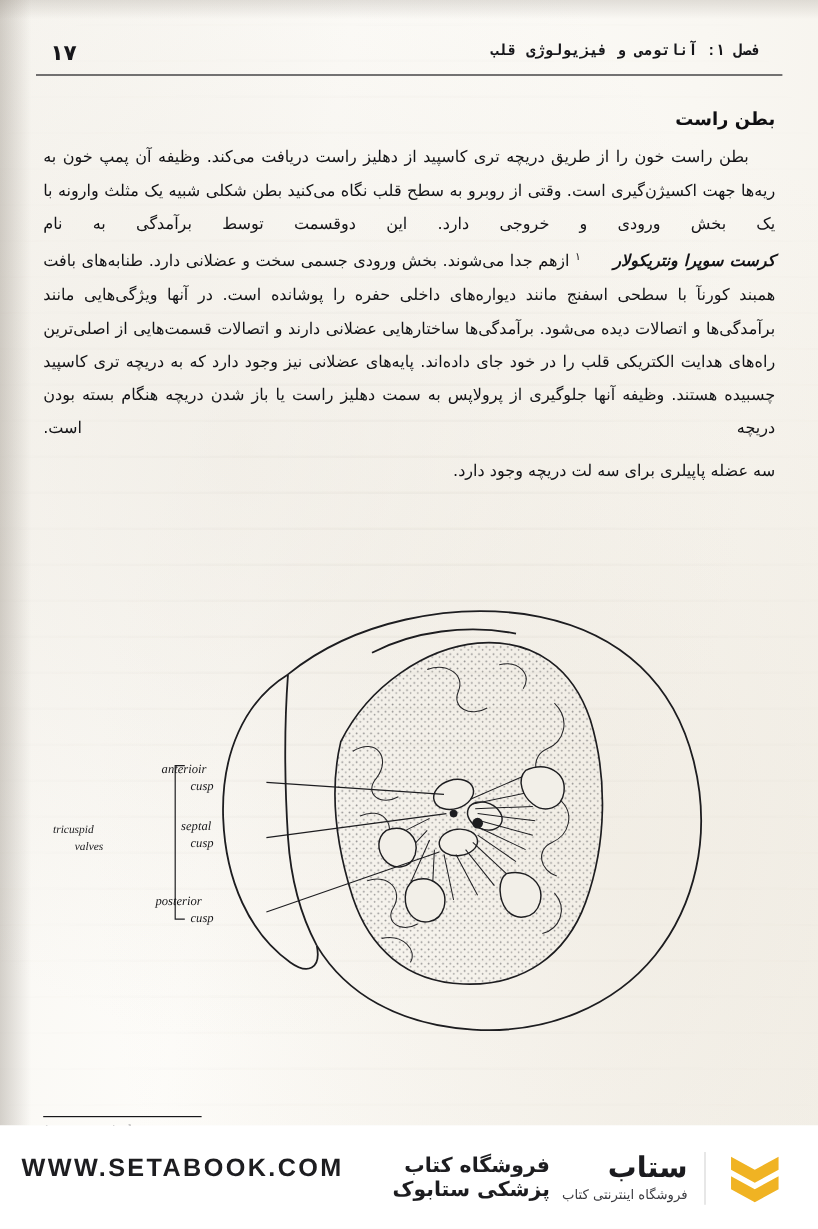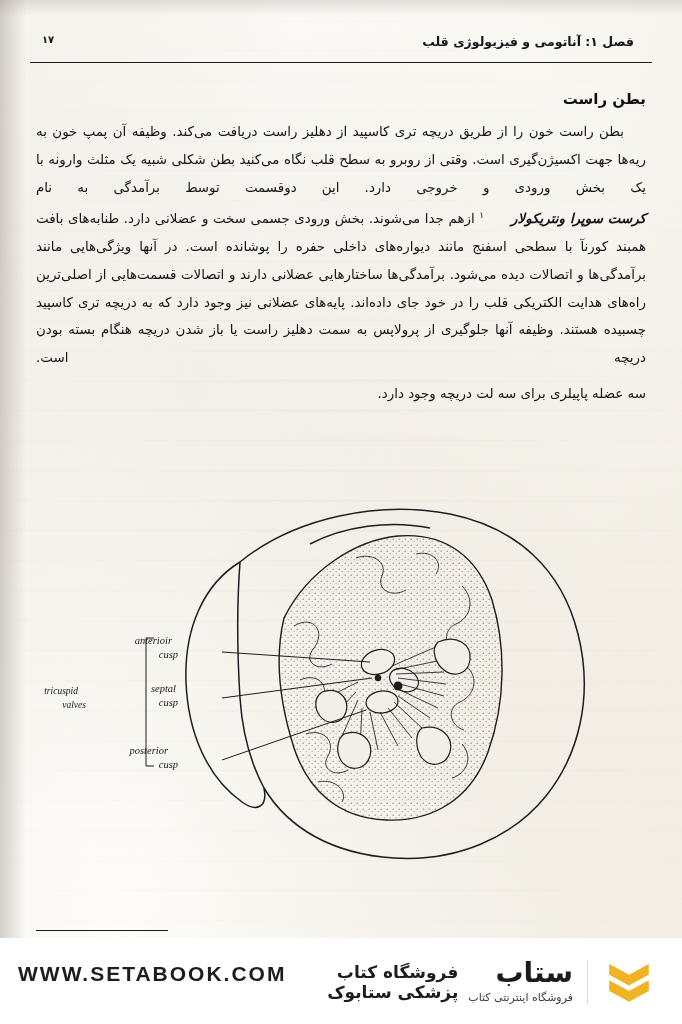--- a/index.html
+++ b/index.html
@@ -62,26 +62,27 @@
     direction: rtl;
   }
   .running-head .chapter {
     position: absolute;
     right: 14px;
     top: 0;
     font-size: 12.5px;
     font-weight: 700;
     color: #16161a;
     letter-spacing: 0.2px;
+    font-family: Liberation Mono, monospace;
   }
   .running-head .folio {
     position: absolute;
     left: 8px;
     top: 0;
-    font-size: 10px;
+    font-size: 18px;
     font-weight: 700;
     color: #16161a;
   }
   .rule {
     position: absolute;
     top: 62px;
     left: 30px;
     right: 30px;
     height: 1px;
     background: #1c1c1f;
@@ -210,21 +211,21 @@
     height: 54px;
     display: block;
   }
   .logo-text {
     display: flex;
     flex-direction: column;
     align-items: flex-start;
     direction: rtl;
   }
   .logo-word {
-    font-size: 28px;
+    font-size: 24px;
     font-weight: 700;
     color: #1b1b1f;
     line-height: 1;
   }
   .logo-sub {
     font-size: 11px;
     color: #3a3a3f;
     margin-top: 4px;
   }
   .logo-divider {

